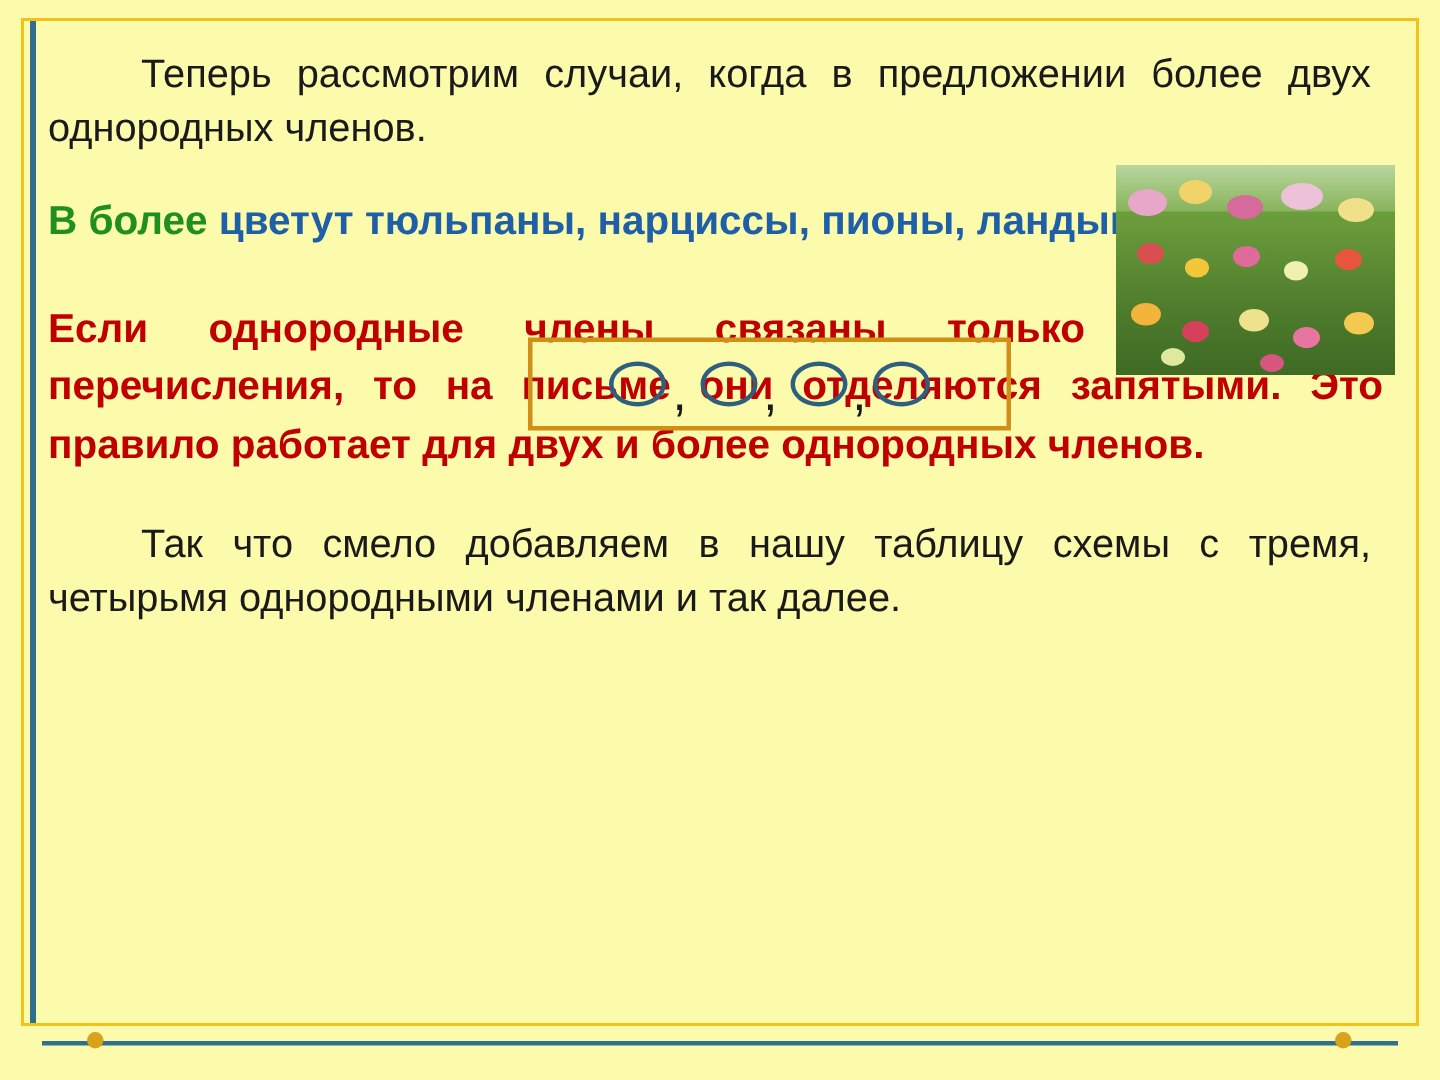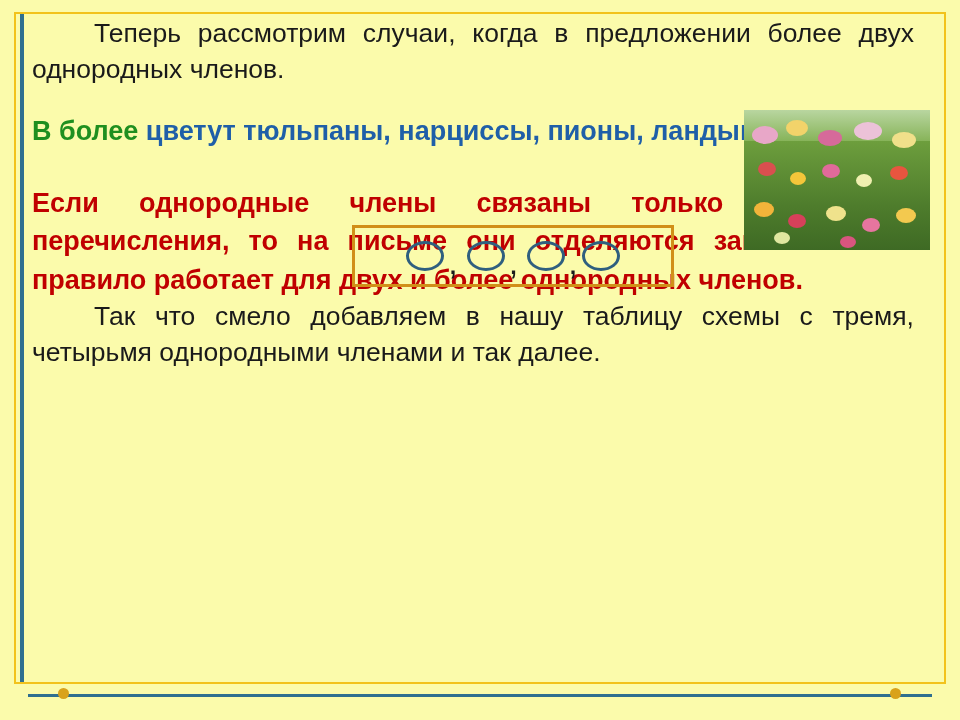--- a/index.html
+++ b/index.html
@@ -33,34 +33,35 @@
     position: absolute;
     left: 20px;
     top: 14px;
     width: 4px;
     height: 668px;
     background: #2f6f8f;
   }
   .content {
     position: absolute;
     left: 32px;
-    top: 16px;
+    top: 32px;
     width: 900px;
     height: 660px;
   }
   .para {
     font-size: 26.5px;
     color: #1a1a1a;
     line-height: 1.35;
     text-align: justify;
     text-indent: 62px;
     margin: 0;
     padding-right: 18px;
   }
   .para-last {
+    margin-top: 30px;
   }
   .green-line {
     margin: 24px 0 0 0;
     font-size: 27px;
     font-weight: bold;
     line-height: 1.42;
     color: #1f8f1f;
   }
   .green-line .blue {
     color: #1f5fa8;

